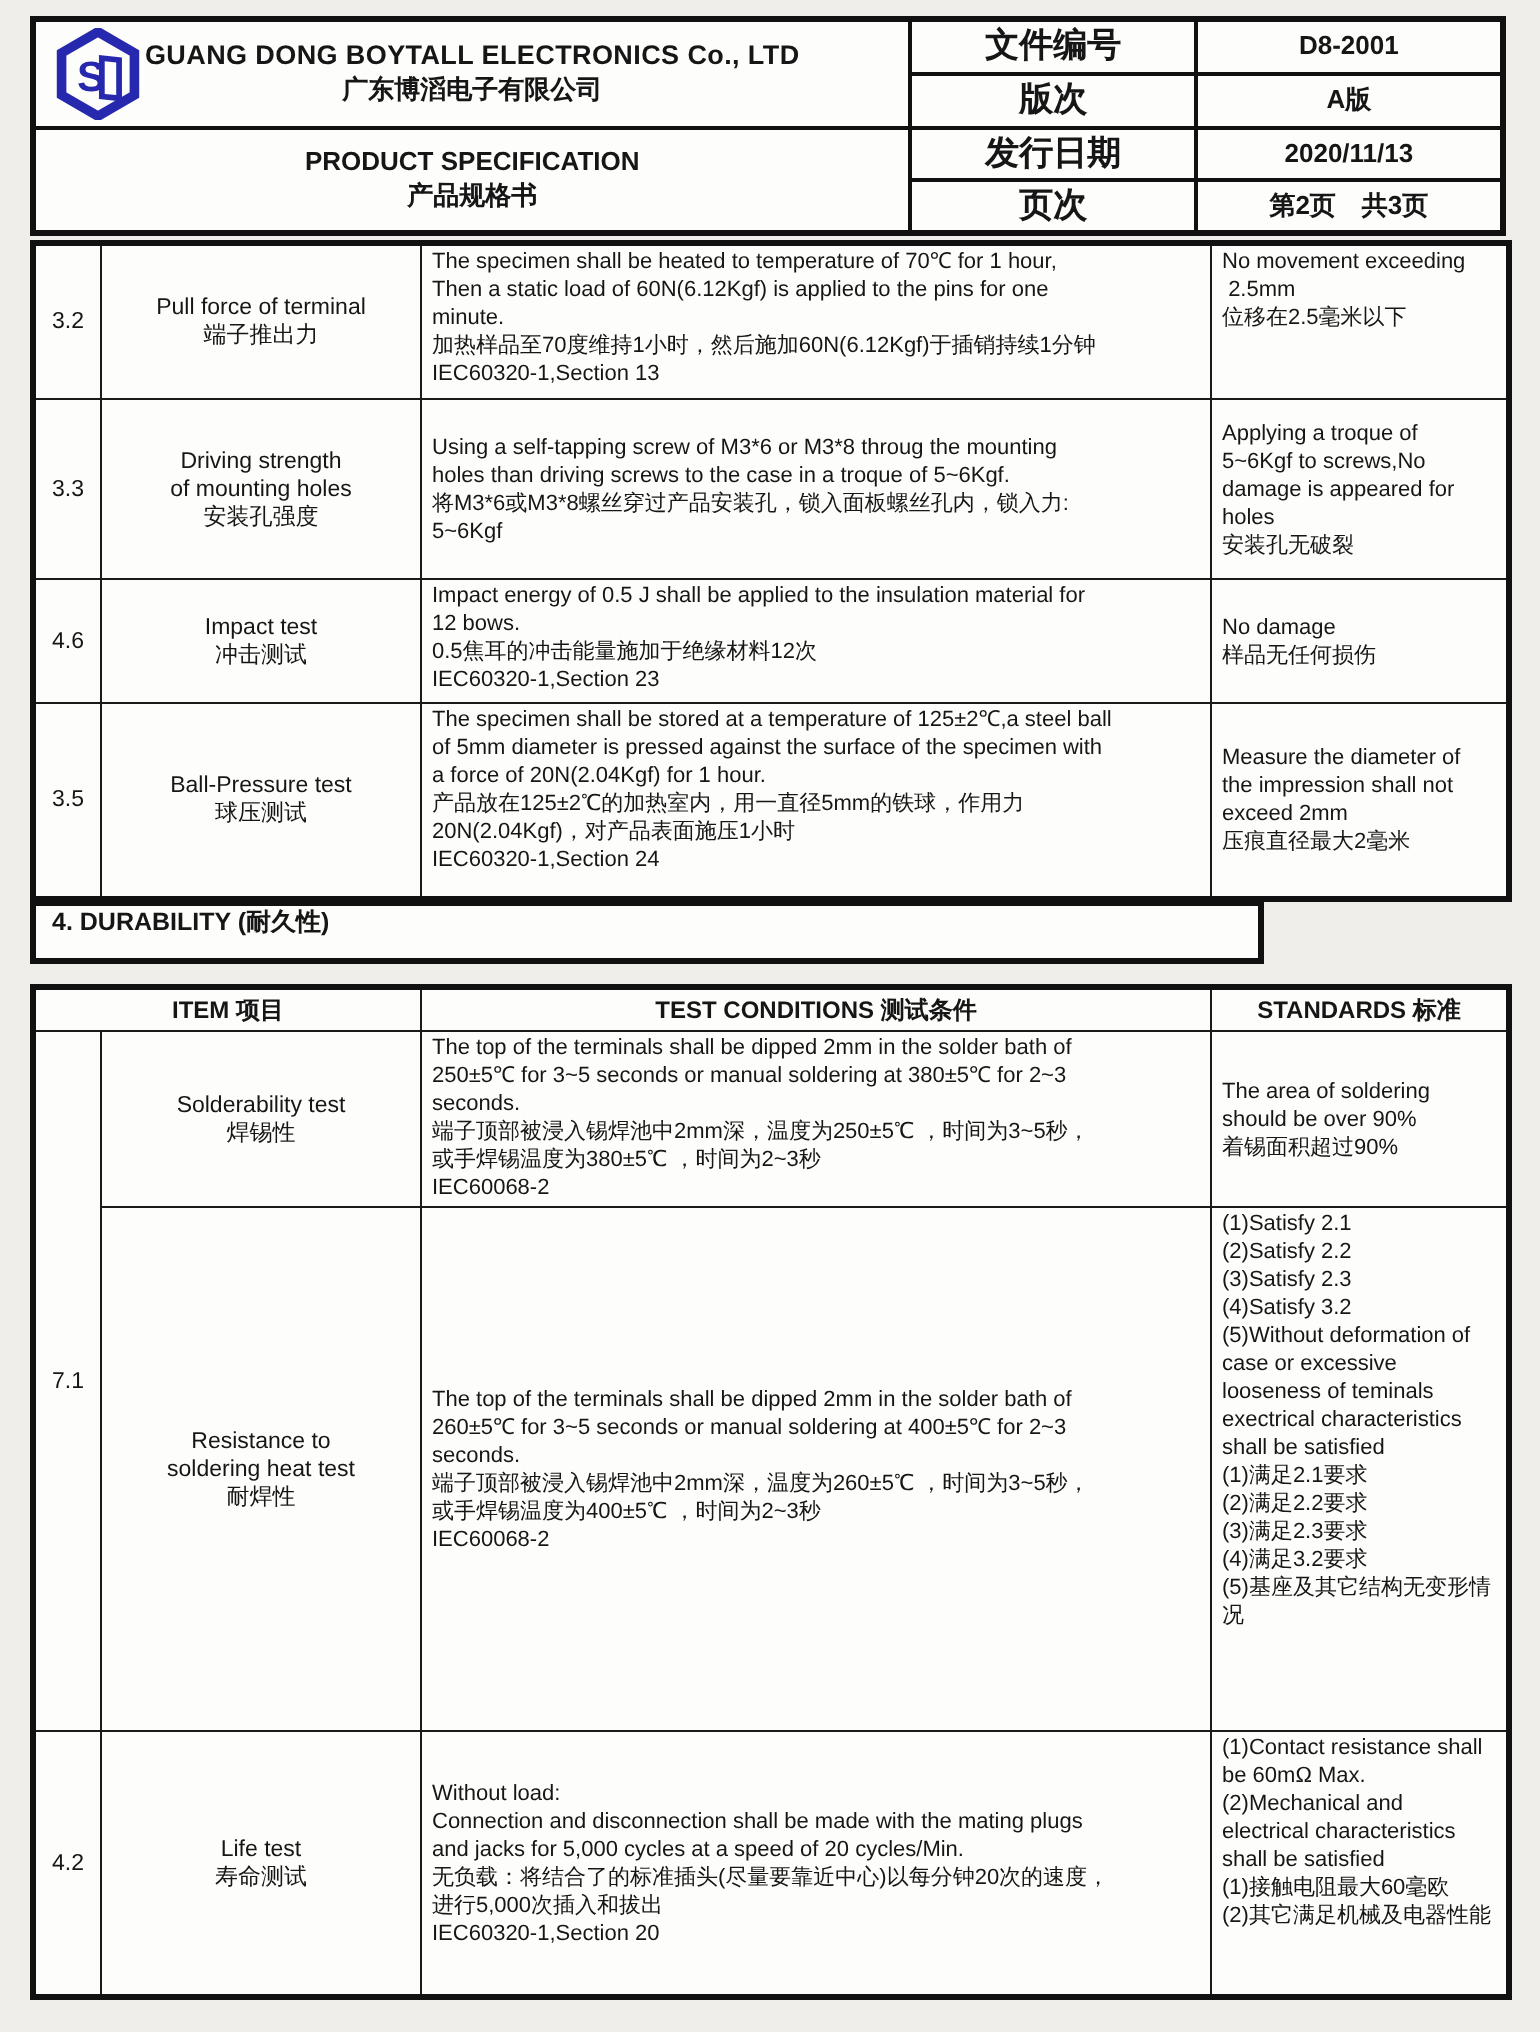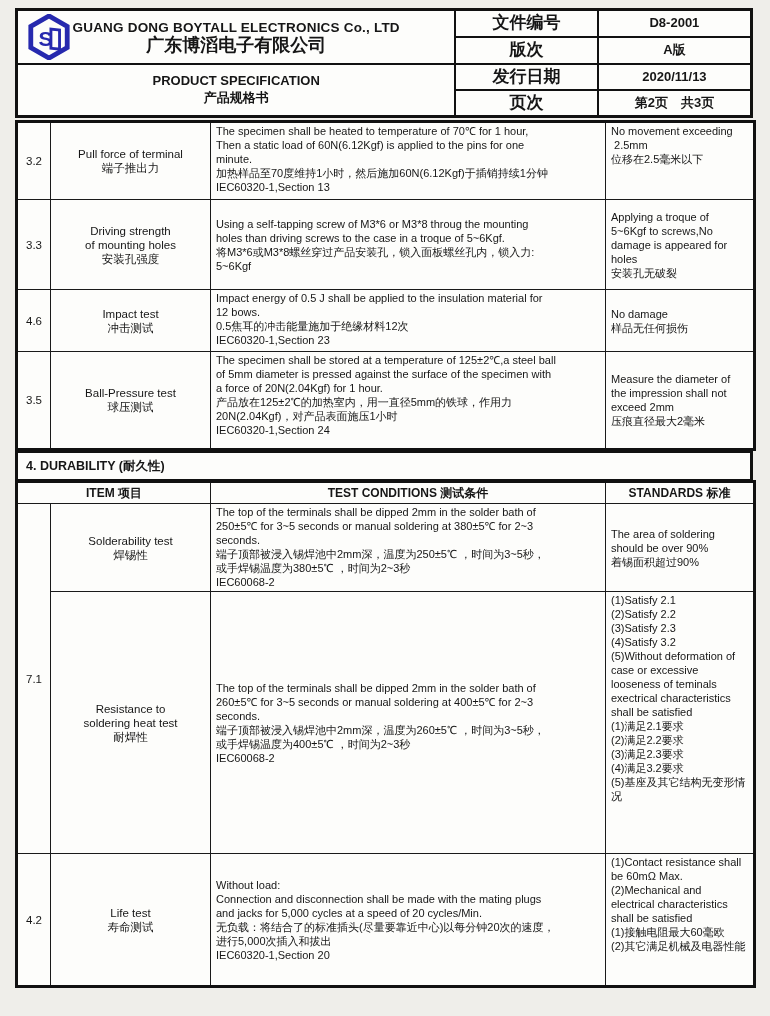--- a/index.html
+++ b/index.html
@@ -12,32 +12,32 @@
   table { border-collapse:collapse; table-layout:fixed; background:#fdfdfb; }
   td { border:1.5px solid #1a1a1a; font-size:11px; line-height:14px; padding:1px 5px; overflow:hidden; }
   .pre { white-space:pre-wrap; word-wrap:break-word; }
 
   
   .hdr { position:absolute; left:15px; top:8px; width:738px; height:107px; border:3px solid #111; }
   .hdr td { border:2px solid #111; }
   .company-cell { position:relative; text-align:center; vertical-align:middle; }
   .logo-wrap { position:absolute; left:8px; top:50%; transform:translateY(-50%); width:46px; height:46px; }
   .company-en { font-weight:bold; font-size:13.5px; letter-spacing:0.2px; }
-  .company-cn { font-weight:bold; font-size:18px; margin-top:3px;font-family:Liberation Serif, serif; }
+  .company-cn { font-weight:bold; font-size:13px; margin-top:3px;font-family:Liberation Serif, serif; }
   .spec-en { font-weight:bold; font-size:13px; }
   .spec-cn { font-weight:bold; font-size:13px; margin-top:3px; }
   .fld-label { text-align:center; vertical-align:middle; font-weight:bold; font-size:17px; }
   .fld-value { text-align:center; vertical-align:middle; font-weight:bold; font-size:13px; }
 
   
   .tblA { position:absolute; left:15px; top:120px; width:738px; border:3px solid #111; }
-  .band { position:absolute; left:15px; top:450px; width:738px; height:32px; border:3px solid #111;
-          background:#fdfdfb; display:flex; align-items:center; box-sizing:border-box; }
+  .band { position:absolute; left:15px; top:450px; width:617px; height:32px; border:3px solid #111;
+          background:#fdfdfb; display:flex; align-items:flex-start; box-sizing:border-box; }
   .band-title { font-weight:bold; font-size:12.5px; padding-left:8px; }
-  .tblB { position:absolute; left:15px; top:480px; width:738px; border:3px solid #111; }
+  .tblB { position:absolute; left:15px; top:492px; width:738px; border:3px solid #111; }
   .colhead { text-align:center; vertical-align:middle; font-weight:bold; font-size:12px; }
   .no-cell { text-align:center; vertical-align:middle; font-size:11.5px; padding:1px 2px; }
   .item-cell { text-align:center; vertical-align:middle; font-size:11.5px; }
   .cond-cell, .std-cell { text-align:left;margin-top:48px; }
   .vtop { vertical-align:top; }
   .vmid { vertical-align:middle; }
 </style>
 </head>
 <body>
 

